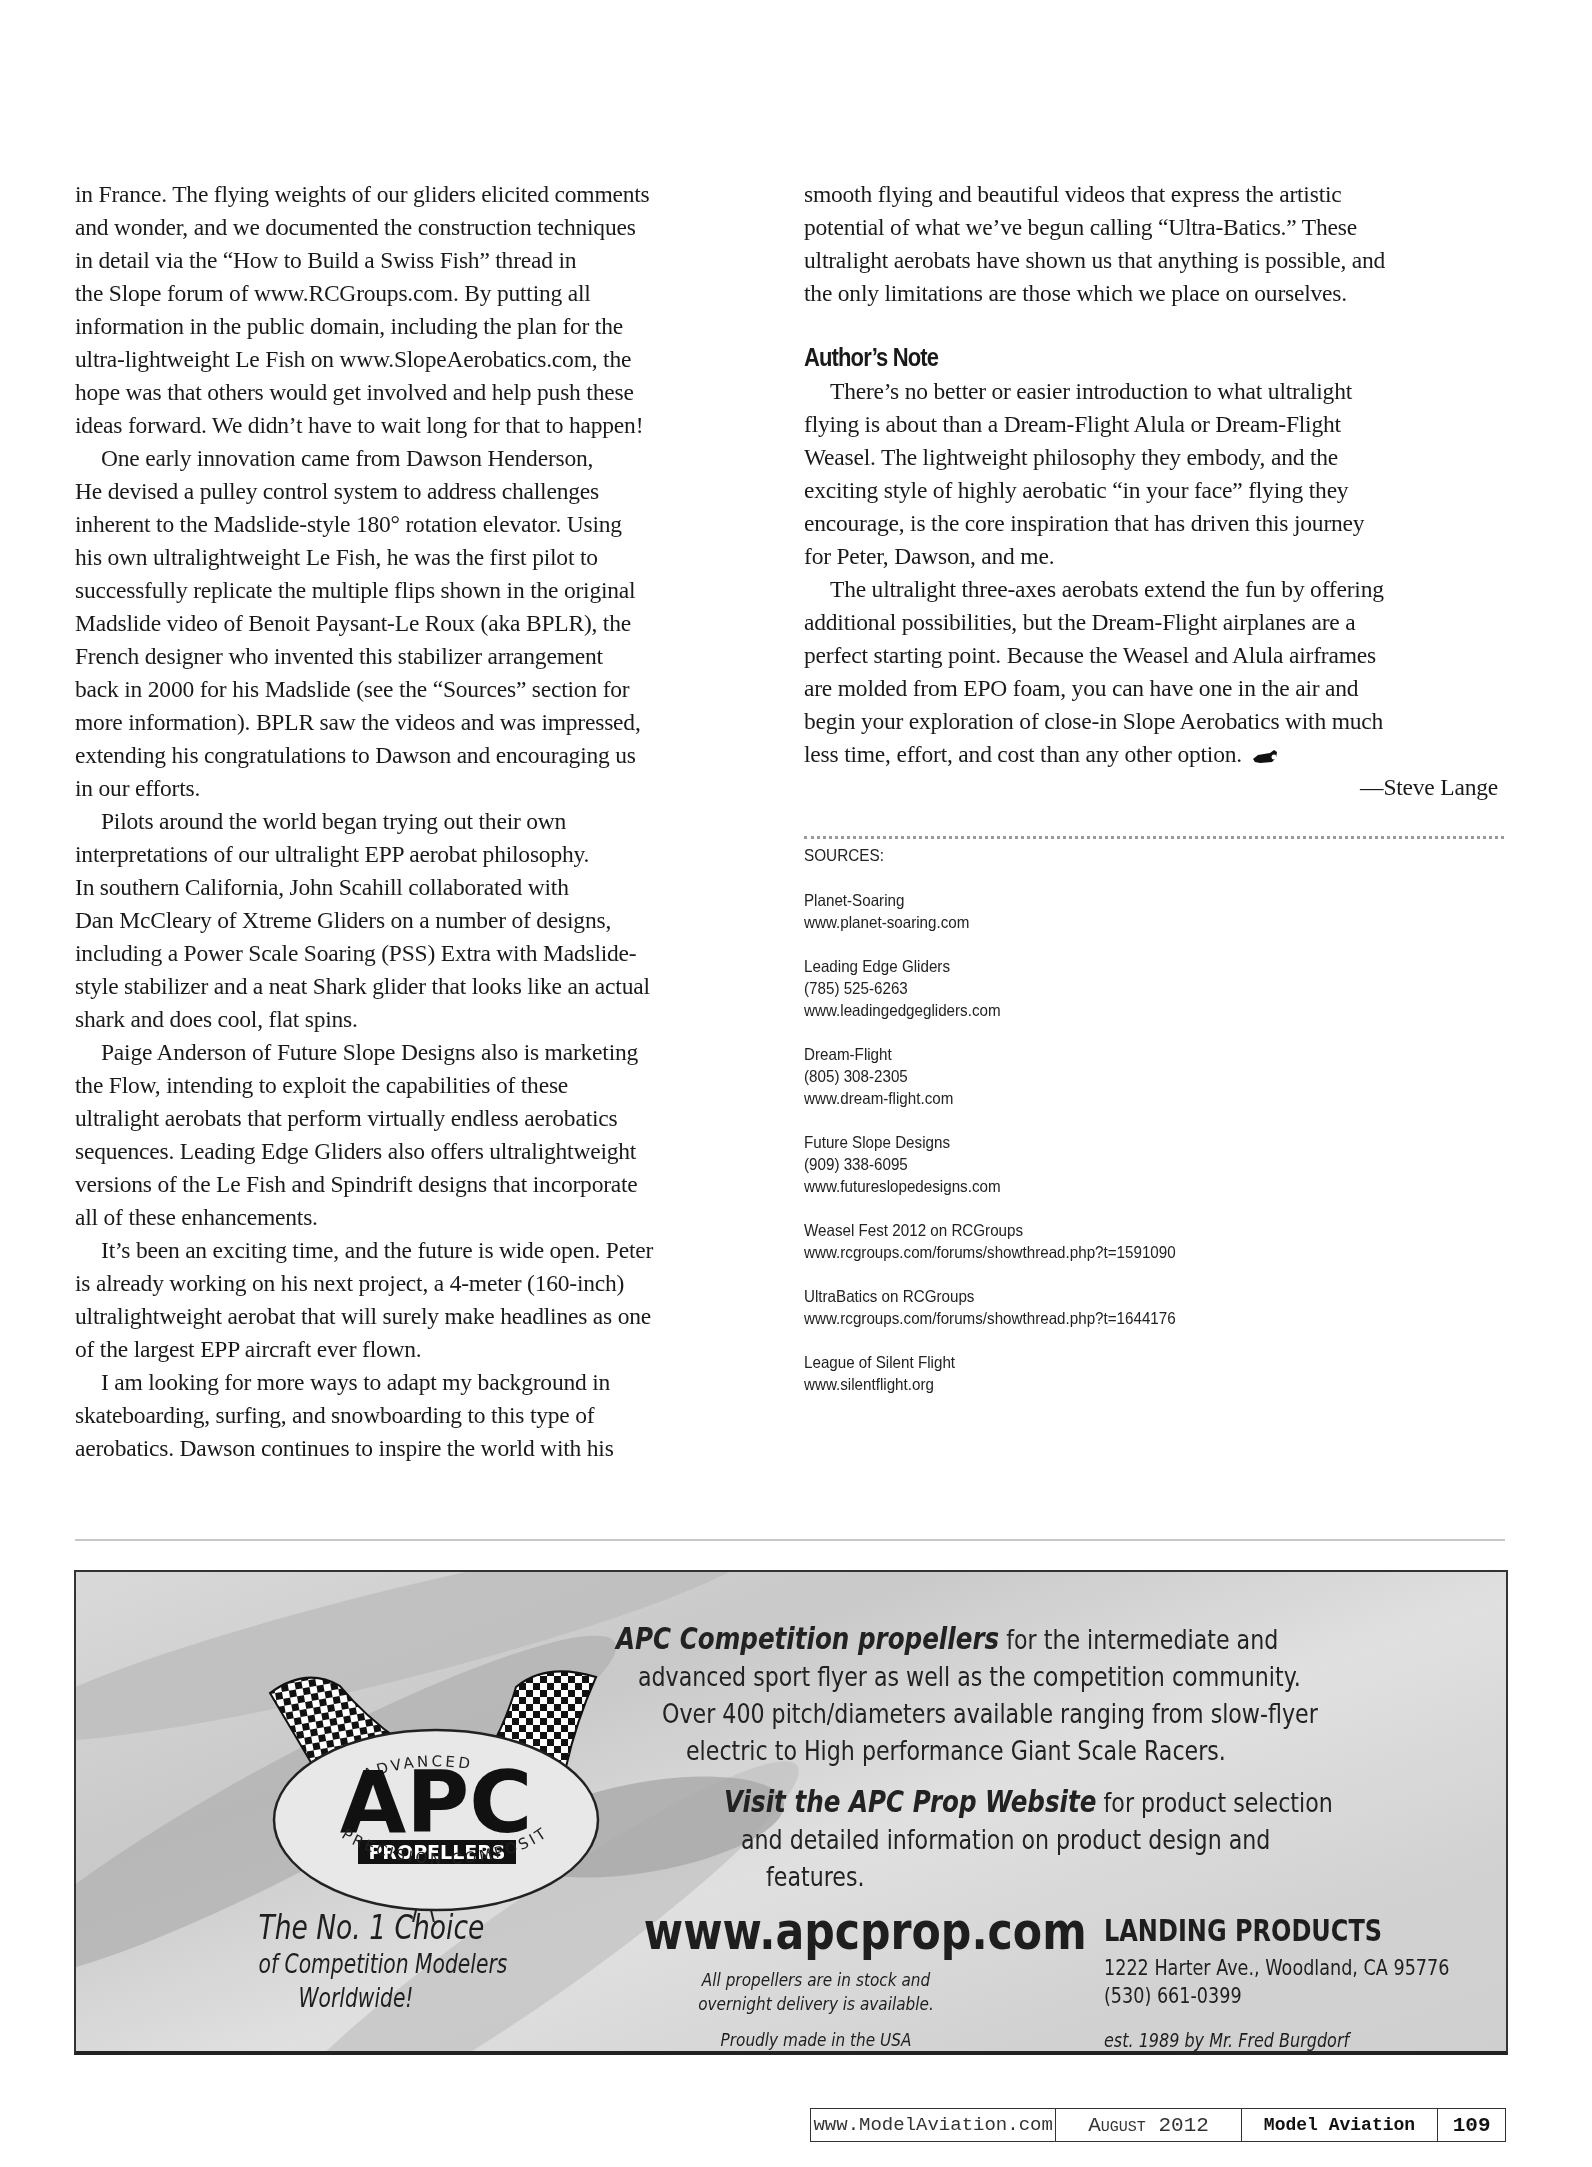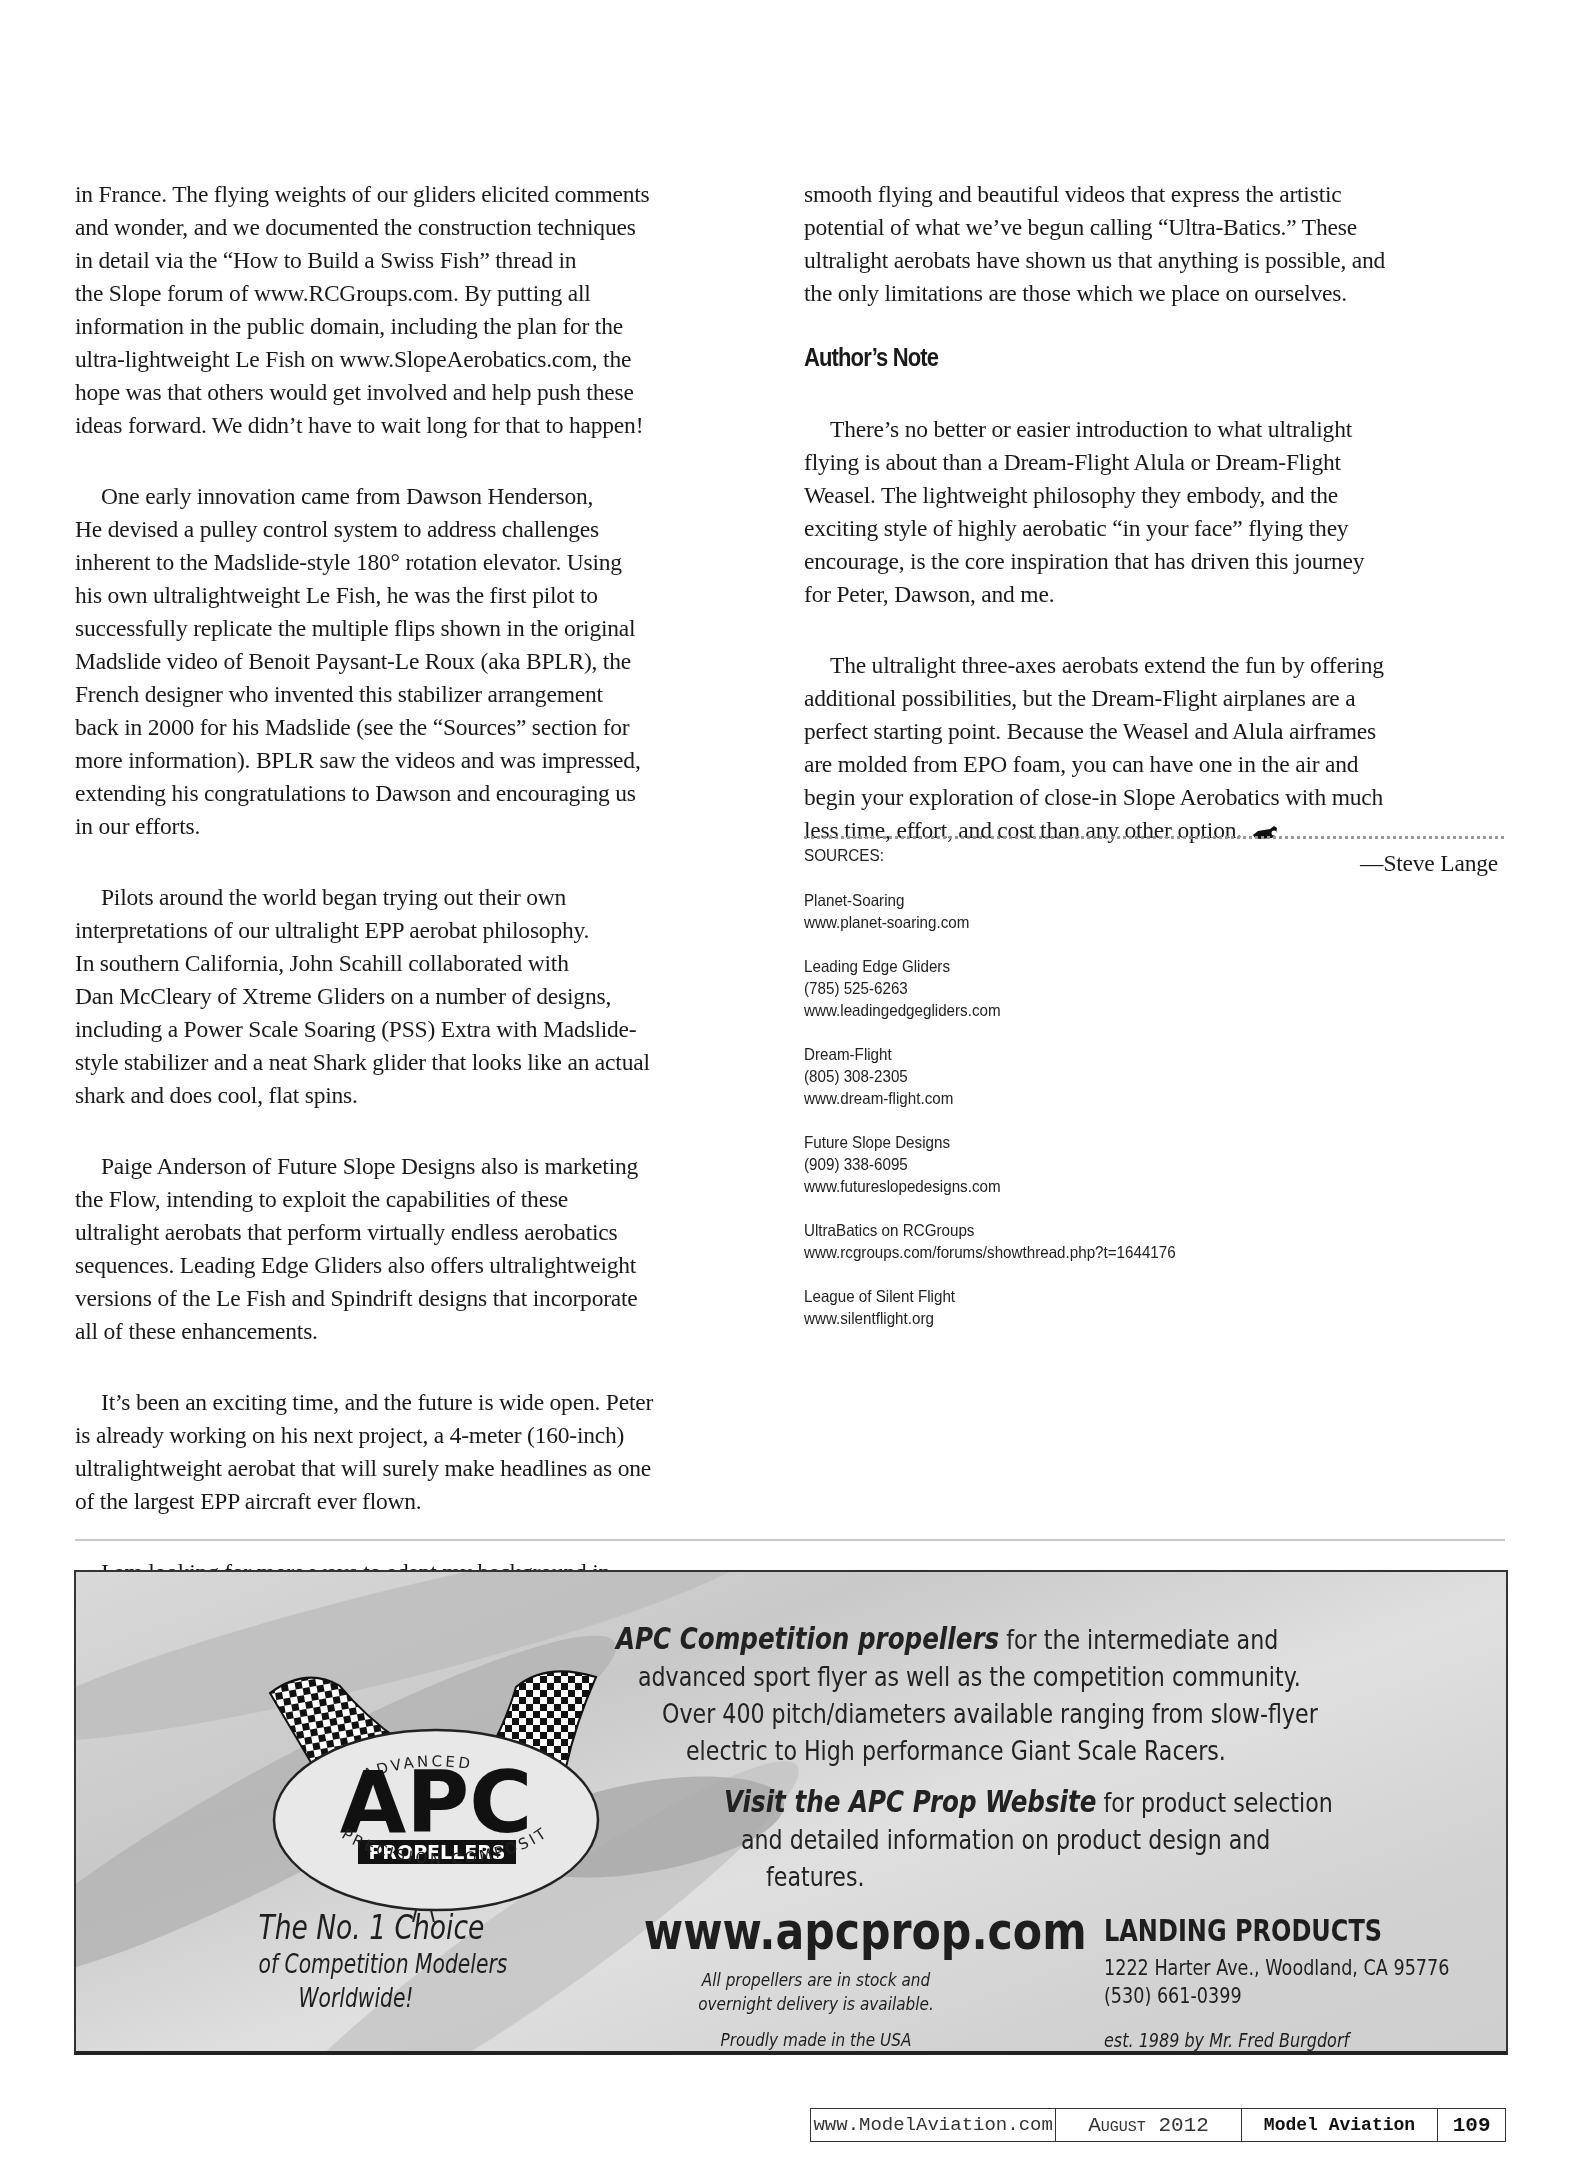--- a/index.html
+++ b/index.html
@@ -1,21 +1,21 @@
 <!DOCTYPE html>
 <html><head>
 <meta charset="utf-8">
 <style>
   html,body{margin:0;padding:0;background:#fff;}
   body{width:1592px;height:2167px;position:relative;overflow:hidden;color:#1a1a1a;}
   .col{position:absolute;font-family:"Liberation Serif","DejaVu Serif",serif;font-size:23.5px;line-height:33px;letter-spacing:-0.2px;}
   #left-col{left:75px;top:178px;width:672px;}
   #right-col{left:804px;top:178px;width:700px;}
   .line{white-space:nowrap;display:block;height:33px;}
-  .indent{padding-left:26px;margin-top:38px;}
+  .indent{padding-left:26px;}
   .heading{font-family:"Liberation Sans","DejaVu Sans",sans-serif;font-weight:bold;font-size:25px;letter-spacing:-1px;transform:scaleX(0.88);transform-origin:left;margin-top:30px;height:35px;line-height:35px;}
   .signature{text-align:right;padding-right:6px;}
   .plane-icon{display:inline-block;width:26px;height:16px;vertical-align:middle;margin-left:10px;}
   #sources{position:absolute;left:804px;top:836px;width:700px;}
   .dotted{border-top:3px dotted #9a9a9a;height:0;margin-bottom:6px;}
   .src-title{font-family:"Liberation Sans","DejaVu Sans",sans-serif;font-size:17px;color:#222;transform:scaleX(0.9);transform-origin:left;line-height:22px;}
   .src-group{margin-top:22px;}
   .src-line{font-family:"Liberation Sans","DejaVu Sans",sans-serif;font-size:16.5px;line-height:22px;color:#222;white-space:nowrap;transform:scaleX(0.92);transform-origin:left;}
   #separator{position:absolute;left:75px;top:1539px;width:1430px;height:0;border-top:2px solid #c8c8c8;}
   #ad{position:absolute;left:74px;top:1570px;width:1434px;height:485px;border:2px solid #333;border-bottom:4px solid #222;box-sizing:border-box;overflow:hidden;
@@ -124,20 +124,24 @@
         <div class="src-line">Dream-Flight</div>
         <div class="src-line">(805) 308-2305</div>
         <div class="src-line">www.dream-flight.com</div>
       </div>
       <div class="src-group">
         <div class="src-line">Future Slope Designs</div>
         <div class="src-line">(909) 338-6095</div>
         <div class="src-line">www.futureslopedesigns.com</div>
       </div>
       <div class="src-group">
+        <div class="src-line">Weasel Fest 2012 on RCGroups</div>
+        <div class="src-line">www.rcgroups.com/forums/showthread.php?t=1591090</div>
+      </div>
+      <div class="src-group">
         <div class="src-line">UltraBatics on RCGroups</div>
         <div class="src-line">www.rcgroups.com/forums/showthread.php?t=1644176</div>
       </div>
       <div class="src-group">
         <div class="src-line">League of Silent Flight</div>
         <div class="src-line">www.silentflight.org</div>
       </div>
     </div>
 </div>
 

